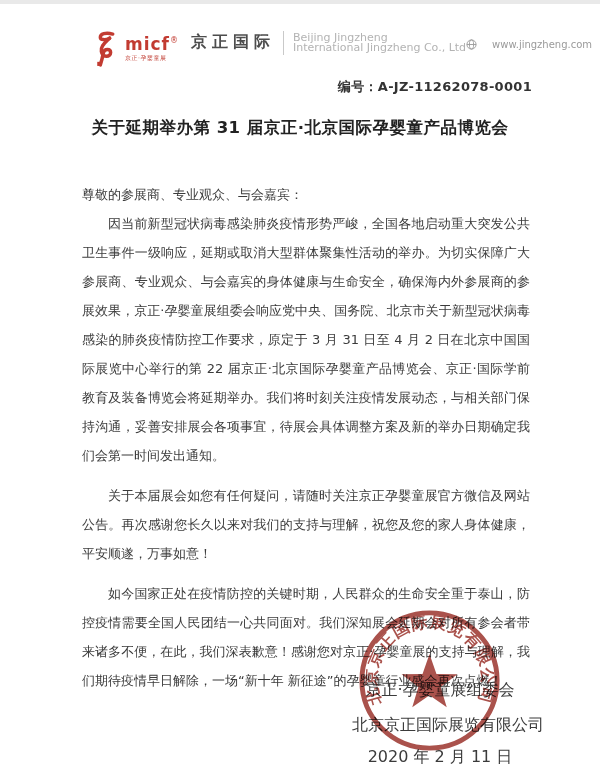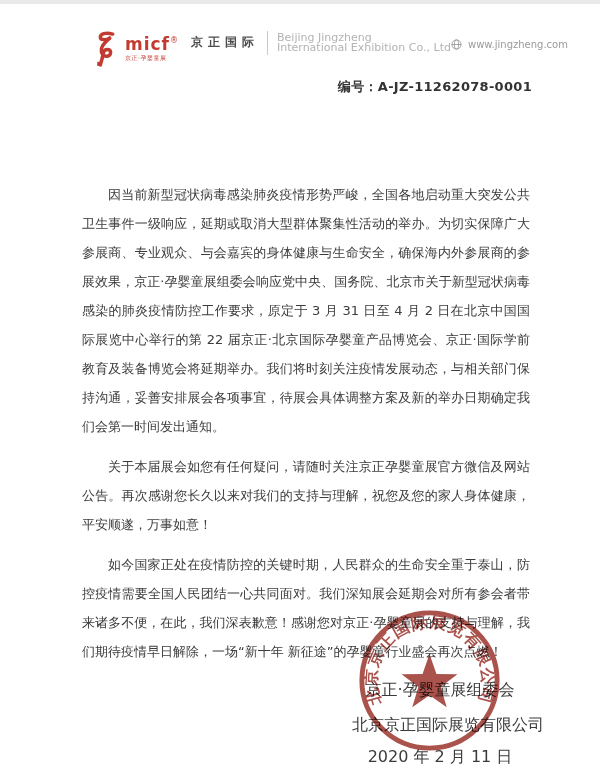--- a/index.html
+++ b/index.html
@@ -16,25 +16,25 @@
   .letterhead {
     position:absolute; top:27px; left:93px; right:55px;
     display:flex; align-items:flex-start;
   }
   .logo-block { display:flex; align-items:flex-start; }
   .logo-mark { width:27px; height:37px; margin-right:5px; flex:0 0 auto; }
   .logo-text { display:flex; flex-direction:column; margin-right:12px; }
   .brand-row { color:#c23b31; font-weight:bold; font-size:17px; line-height:19px; letter-spacing:1px; }
   .brand-row sup { font-size:8px; font-weight:normal; vertical-align:super; }
   .brand-sub { color:#c4473d; font-size:6px; line-height:8px; letter-spacing:.5px; white-space:nowrap; }
-  .brand-cn { color:#4d4d4d; font-weight:bold; font-size:12px; letter-spacing:5px; line-height:22px; margin-right:8px; white-space:nowrap; }
+  .brand-cn { color:#4d4d4d; font-weight:bold; font-size:16px; letter-spacing:5px; line-height:22px; margin-right:8px; white-space:nowrap; }
   .lh-divider { width:1px; height:24px; background:#c9c9c9; margin:0 9px 0 0; }
   .company-en { display:flex; flex-direction:column; color:#b3b3b3; font-size:11px; line-height:10px; padding-top:2px; white-space:nowrap; }
   .website {
-    margin-left:auto; display:flex; gap:6px;
+    margin-left:auto; display:flex; gap:15px;
     color:#9a9a9a; font-size:10px; padding-top:8px; cursor:pointer; white-space:nowrap;
   }
   .globe { width:11px; height:11px; display:inline-block; }
 
   
   .doc-number {
     position:absolute; top:74px; right:68px;
     font-size:13px; font-weight:bold; color:#333333; letter-spacing:.3px;
   }
 
@@ -85,44 +85,45 @@
       <span class="logo-text">
         <span class="brand-row">
           <span>micf</span><sup>®</sup>
         </span>
         <span class="brand-sub">京正·孕婴童展</span>
       </span>
       <span class="brand-cn">京正国际</span>
       <span class="lh-divider"></span>
       <span class="company-en">
         <span>Beijing Jingzheng</span>
-        <span>International Exhibition Co., Ltd</span>
+        <span>International Jingzheng Co., Ltd</span>
       </span>
     </div>
     <div class="website">
       <span class="globe">
         <svg viewBox="0 0 12 12" width="11" height="11">
           <circle cx="6" cy="6" r="5" fill="none" stroke="#9a9a9a" stroke-width="1"></circle>
           <ellipse cx="6" cy="6" rx="2.3" ry="5" fill="none" stroke="#9a9a9a" stroke-width="1"></ellipse>
           <line x1="1" y1="6" x2="11" y2="6" stroke="#9a9a9a" stroke-width="1"></line>
         </svg>
       </span>
       <span>www.jingzheng.com</span>
     </div>
   </header>
 
   <div class="doc-number">
     <span>编号：</span><span>A-JZ-11262078-0001</span>
   </div>
 
   <h1 class="title">
-    <br>
+    <span>关于延期举办第 31 届京正·北京国际孕婴童产品博览会</span><br>
   </h1>
 
   <div class="body">
+    <p class="salutation">尊敬的参展商、专业观众、与会嘉宾：</p>
     <p class="para">因当前新型冠状病毒感染肺炎疫情形势严峻，全国各地启动重大突发公共卫生事件一级响应，延期或取消大型群体聚集性活动的举办。为切实保障广大参展商、专业观众、与会嘉宾的身体健康与生命安全，确保海内外参展商的参展效果，京正·孕婴童展组委会响应党中央、国务院、北京市关于新型冠状病毒感染的肺炎疫情防控工作要求，原定于 3 月 31 日至 4 月 2 日在北京中国国际展览中心举行的第 22 届京正·北京国际孕婴童产品博览会、京正·国际学前教育及装备博览会将延期举办。我们将时刻关注疫情发展动态，与相关部门保持沟通，妥善安排展会各项事宜，待展会具体调整方案及新的举办日期确定我们会第一时间发出通知。</p>
     <p class="para">关于本届展会如您有任何疑问，请随时关注京正孕婴童展官方微信及网站公告。再次感谢您长久以来对我们的支持与理解，祝您及您的家人身体健康，平安顺遂，万事如意！</p>
     <p class="para">如今国家正处在疫情防控的关键时期，人民群众的生命安全重于泰山，防控疫情需要全国人民团结一心共同面对。我们深知展会延期会对所有参会者带来诸多不便，在此，我们深表歉意！感谢您对京正·孕婴童展的支持与理解，我们期待疫情早日解除，一场“新十年 新征途”的孕婴童行业盛会再次点燃！</p>
   </div>
 
   <div class="sig-line sig-committee">京正·孕婴童展组委会</div>
   <div class="sig-line sig-company">北京京正国际展览有限公司</div>
   <div class="sig-line sig-date">2020 年 2 月 11 日</div>
 
   <div class="seal">

